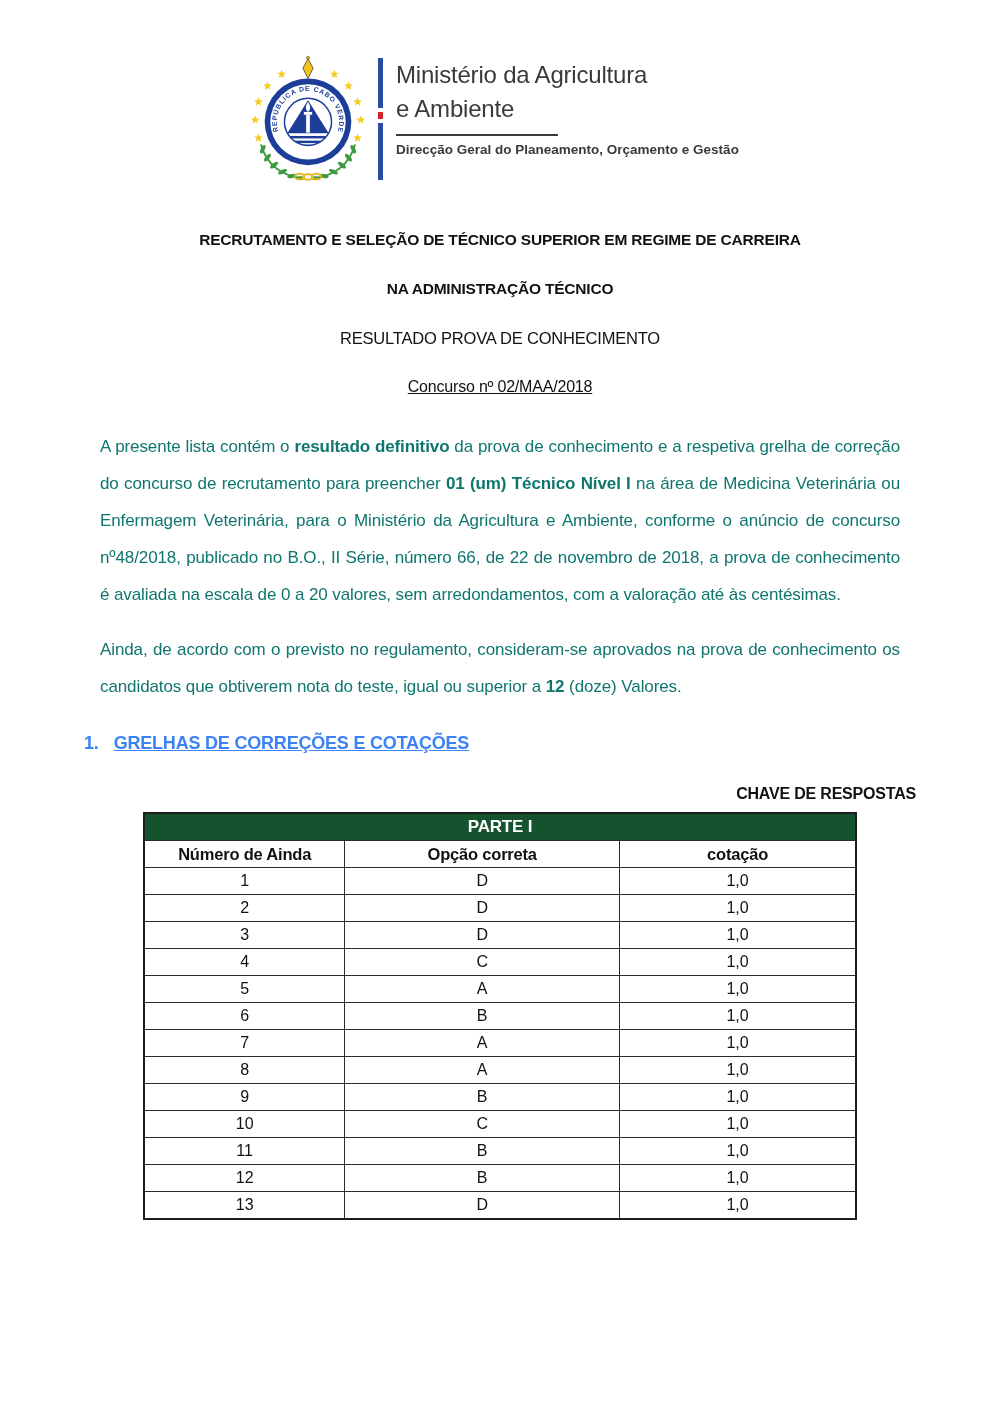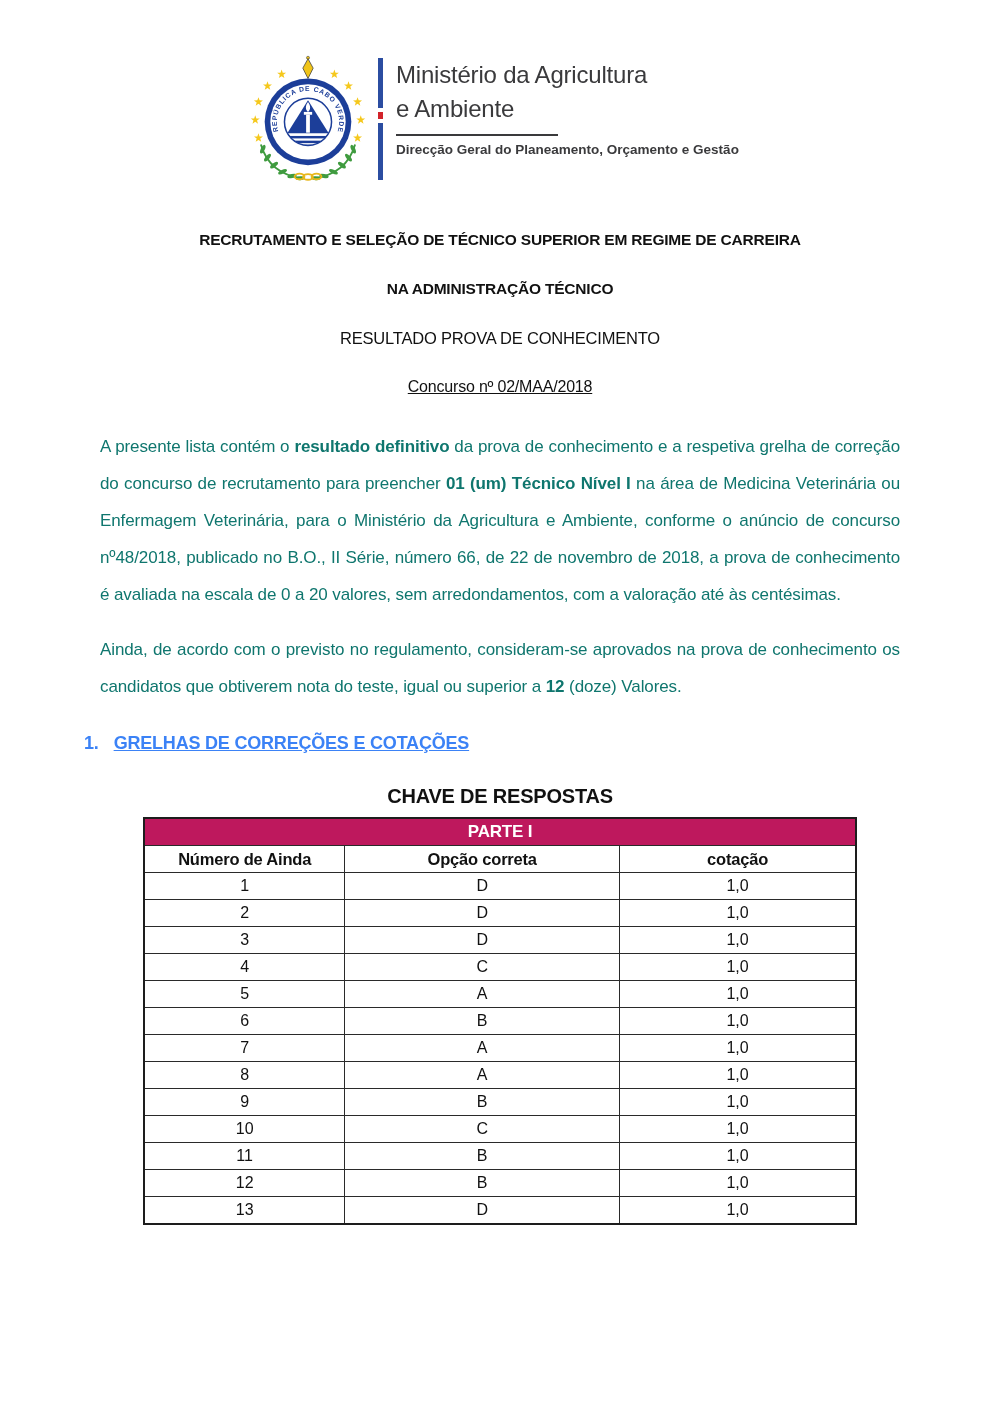--- a/index.html
+++ b/index.html
@@ -35,21 +35,21 @@
 
   
   p.body-par { text-align: justify; font-size: 17px; line-height: 37px; margin: 16px; letter-spacing: -0.1px; color:#0f766e; }
   p.par1 { margin-top: 26px; }
   p.par2 { margin-top: 18px; }
 
   
   .section-heading { margin-top: 28px; text-align: left; font-size: 18px; font-weight: bold; letter-spacing: -0.2px; color:#3b82f6; }
   .section-heading .sec-num { margin-right: 15px; }
   .section-heading .sec-title { text-decoration: underline; }
-  .chave-title { margin-top: 31px; text-align: center; font-size: 20px; font-weight: bold; letter-spacing: -0.2px; color:#111; }
+  .chave-title { margin-top: 31px; text-align: right; font-size: 16px; font-weight: bold; letter-spacing: -0.2px; color:#111; }
 
   
   table.answer-table { width: 714px; margin: 9px auto 0; border-collapse: collapse; border: 2px solid #1d1d1d; }
   .answer-table th, .answer-table td {
     border: 1px solid #2a2a2a; text-align: center; padding: 0;
     height: 26px; line-height: 26px; font-size: 16.5px; color:#111;
   }
   .answer-table tr.part-row th { background: #0e76c4; color: #ffffff; font-weight: bold; font-size: 17px; letter-spacing: -0.2px; }
   .answer-table tr.cols-row th { font-weight: bold; letter-spacing: -0.2px; }
   .answer-table td { font-weight: normal; font-size: 16px; }
@@ -165,21 +165,21 @@
   <div class="chave-title">CHAVE DE RESPOSTAS</div>
 
   <table class="answer-table">
     <colgroup>
       <col style="width:28.2%">
       <col style="width:38.6%">
       <col style="width:33.2%">
     </colgroup>
     <thead>
       <tr class="part-row">
-        <th colspan="3" style="background-color: #be185d;">PARTE I</th>
+        <th colspan="3" style="background-color: #14532d;">PARTE I</th>
       </tr>
       <tr class="cols-row">
         <th>Número de Ainda</th>
         <th>Opção correta</th>
         <th>cotação</th>
       </tr>
     </thead>
     <tbody>
         <tr>
           <td>1</td>

